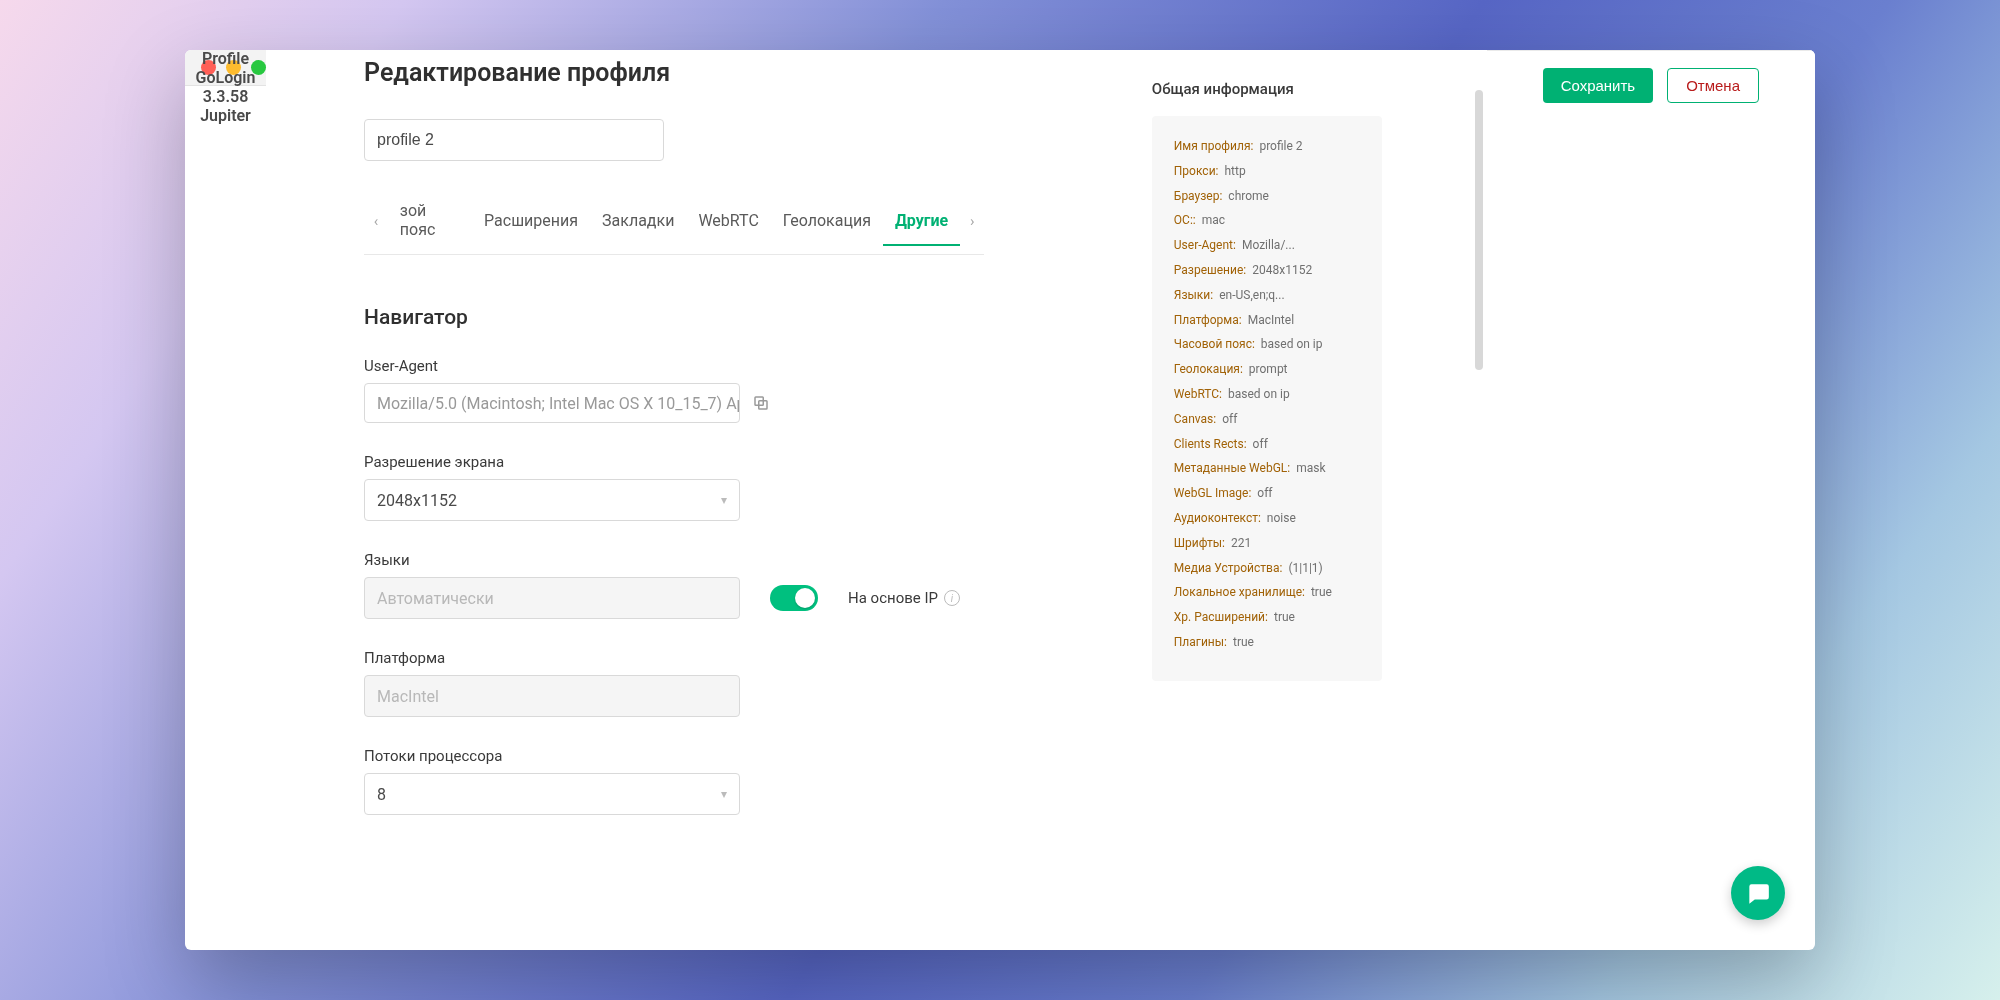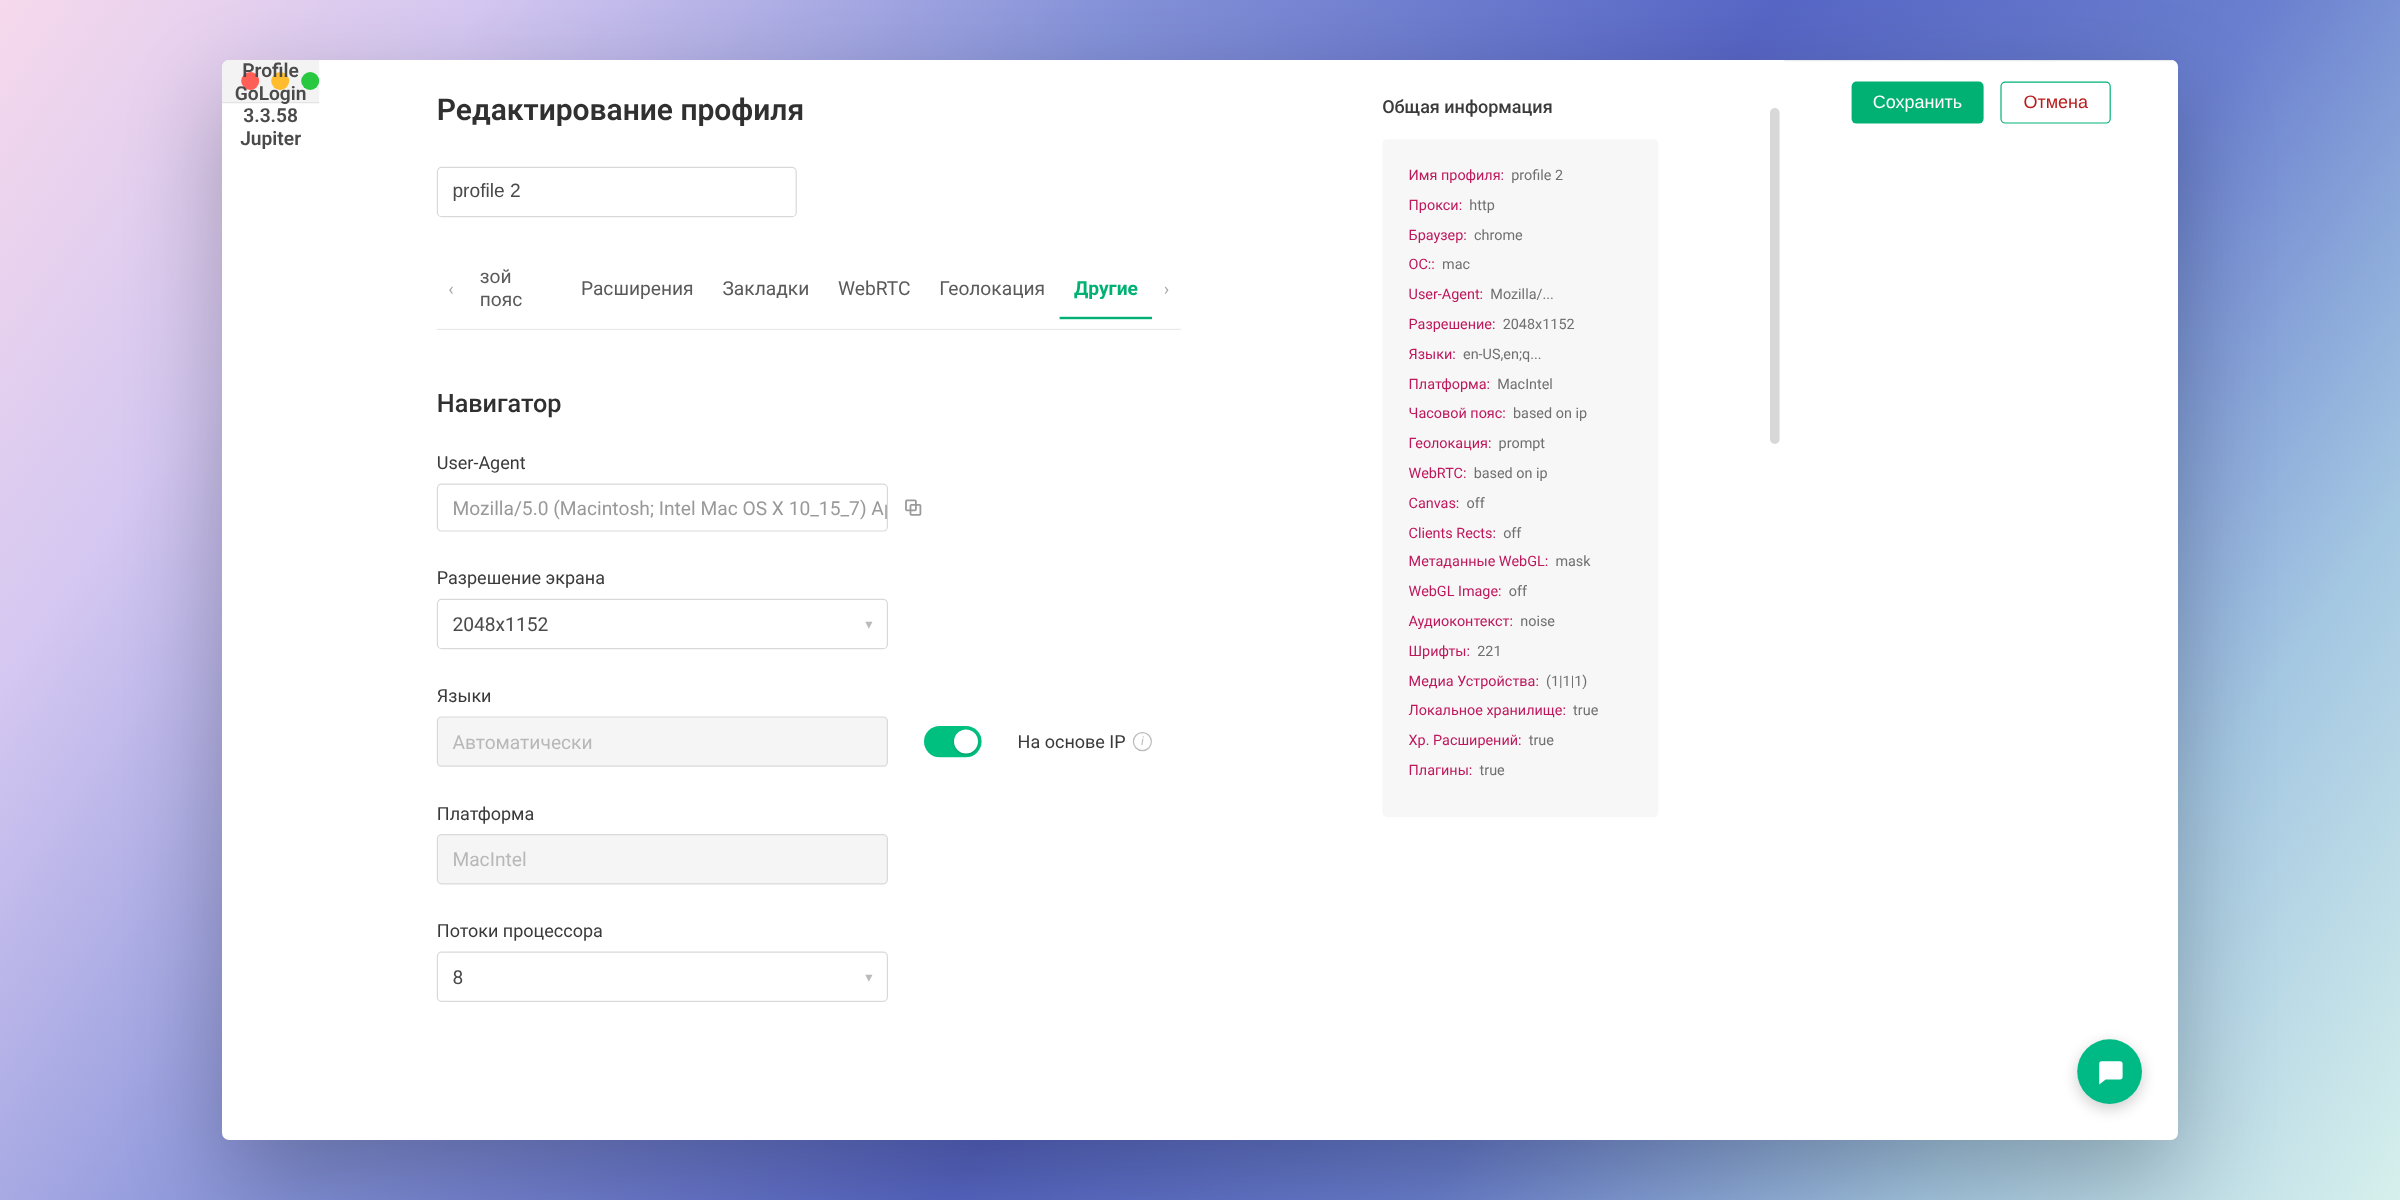--- a/index.html
+++ b/index.html
@@ -54,21 +54,21 @@
     padding: 8px 0 0 0;
   }
   .main-col {
     width: 1130px;
     padding: 0 0 0 98px;
   }
   .side-col {
     width: 420px;
     padding-right: 60px;
   }
-  h1.page-title { font-size: 25px; font-weight: 600; color: #303030; margin-top: 20px; margin-bottom: 32px; }
+  h1.page-title { font-size: 25px; font-weight: 600; color: #303030; margin-bottom: 32px; }
   .field-label { font-size: 15px; color: #3a3a3a; margin-bottom: 8px; display: block; }
   .text-input, .select-box, .disabled-input {
     width: 300px; height: 42px;
     border: 1px solid #d9d9d9;
     border-radius: 4px;
     padding: 0 12px;
     font-size: 16px;
     color: #4a4a4a;
     background: #fff;
     outline: none;
@@ -149,21 +149,21 @@
   .side-title { font-size: 15px; color: #3a3a3a; margin-top: 22px; margin-bottom: 18px; font-weight: 500; }
   .info-card {
     background: #f7f7f7;
     border-radius: 4px;
     padding: 22px 22px;
     width: 230px;
     font-size: 12px;
     color: #707070;
   }
   .info-row { display: flex; margin-bottom: 8px; line-height: 1.4; }
-  .info-row .k { color: #be185d; }
+  .info-row .k { color: #a16207; }
   .info-row .v { color: #707070; margin-left: 6px; }
   .footer {
     height: 70px;
     border-top: 1px solid #eaeaea;
     display: flex; align-items: center;
     padding: 0 56px;
     gap: 14px;
     flex-shrink: 0;
     background: #fff;
     justify-content: flex-end;

